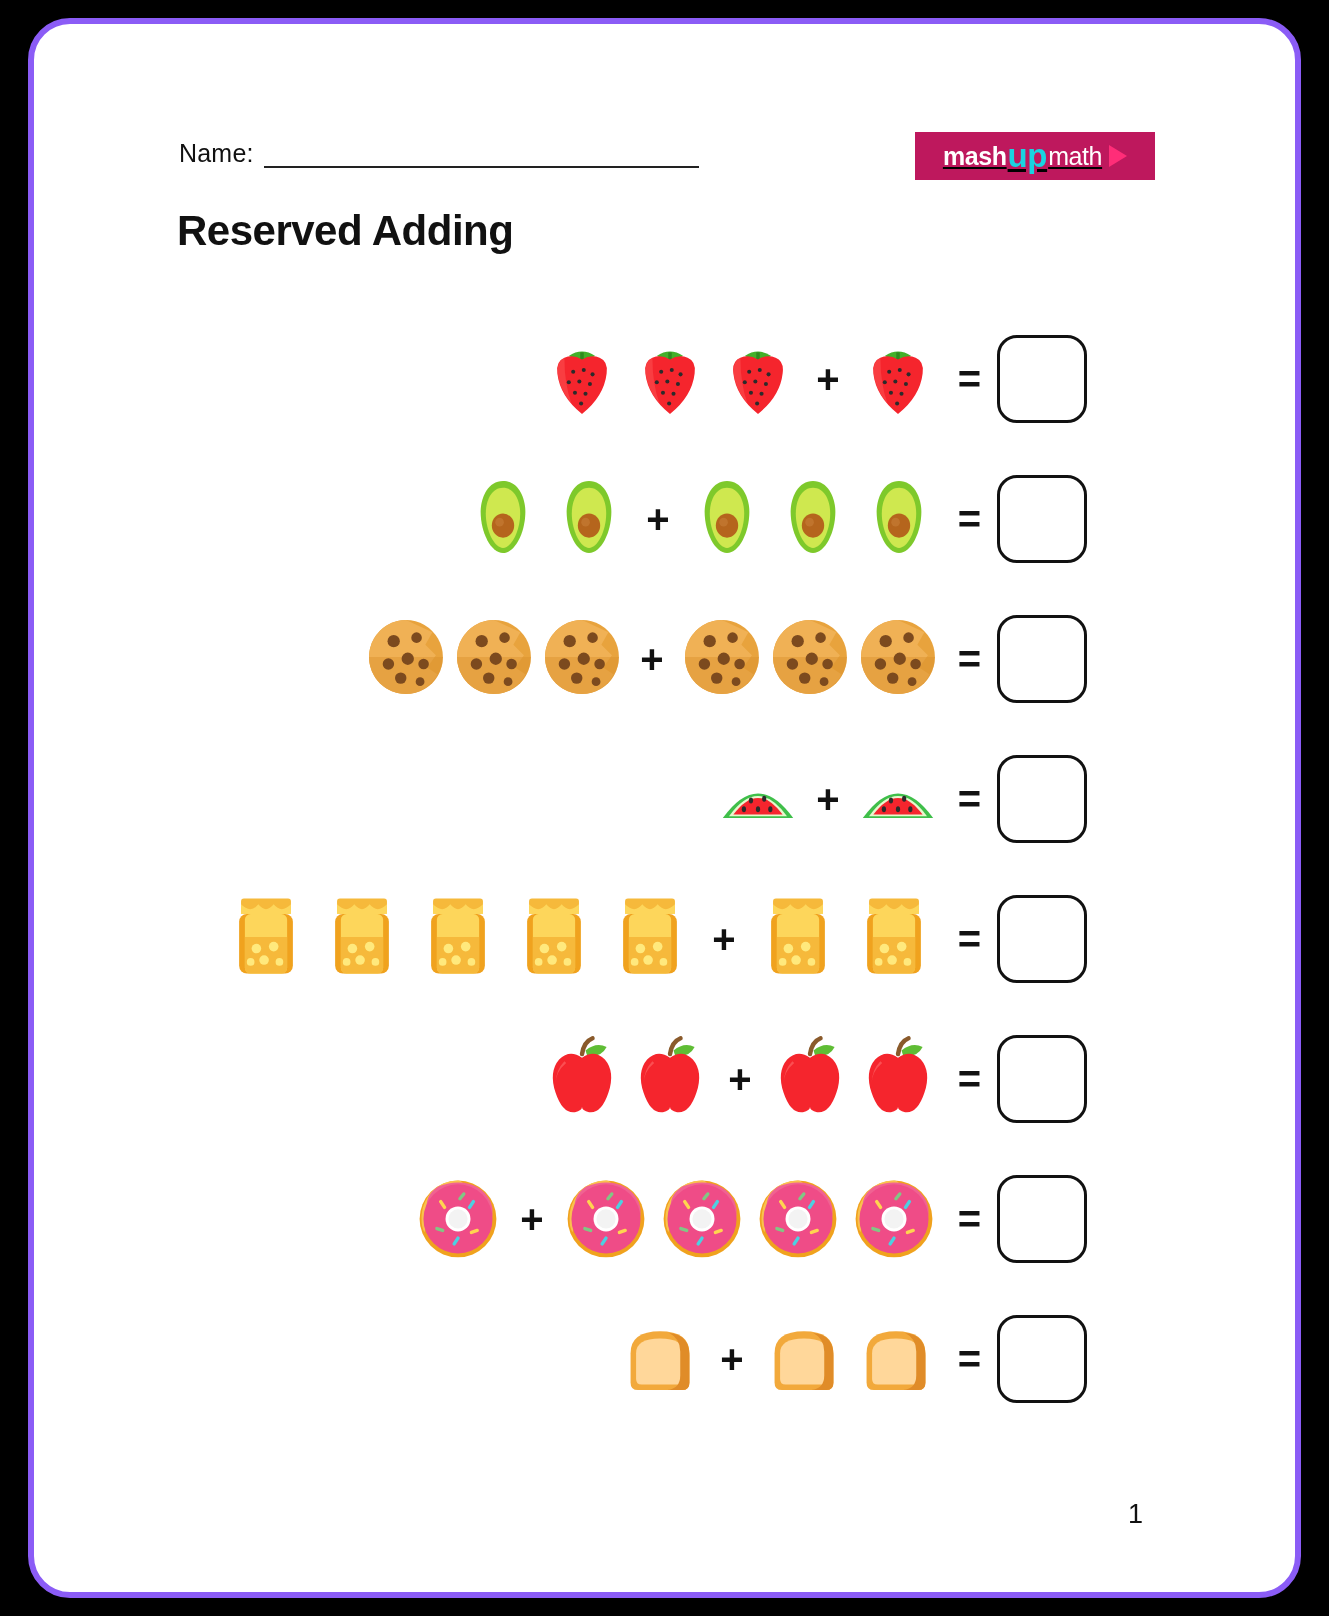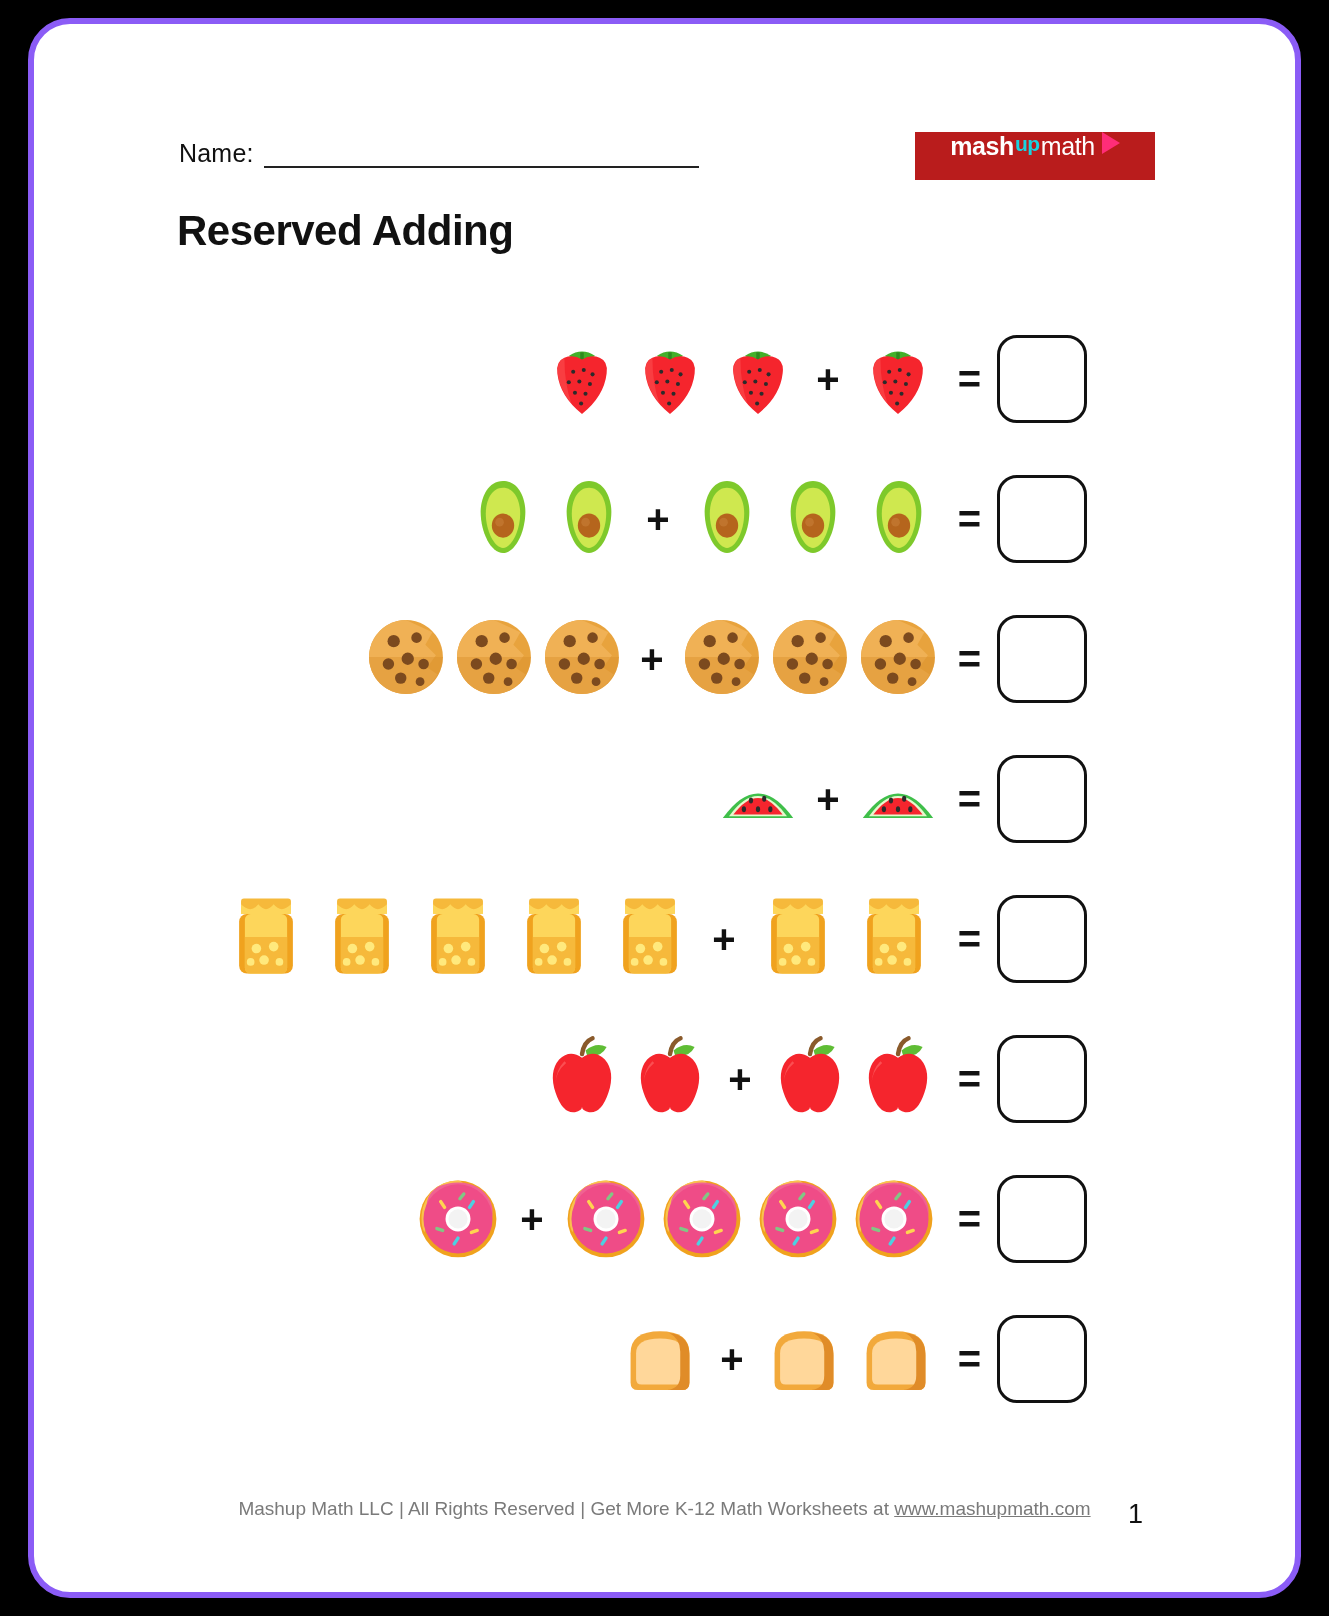--- a/index.html
+++ b/index.html
@@ -51,35 +51,36 @@
     margin-left: 10px;
     height: 26px;
   }
 
   .logo {
     position: absolute;
     right: 140px;
     top: 108px;
     width: 240px;
     height: 48px;
-    background: #b91c1c;
+    background: #be185d;
     display: flex;
-    align-items: flex-start;
+    align-items: center;
     justify-content: center;
     gap: 1px;
+    text-decoration: underline;
   }
   .logo .mash {
     color: #ffffff;
     font-size: 25px;
     font-weight: bold;
     letter-spacing: -0.4px;
   }
   .logo .up {
     color: #19d3e0;
-    font-size: 21px;
+    font-size: 33px;
     font-weight: bold;
     letter-spacing: -0.4px;
   }
   .logo .math {
     color: #ffffff;
     font-size: 25px;
     letter-spacing: -0.4px;
   }
   .logo .tri {
     width: 0; height: 0;
@@ -686,18 +687,15 @@
     <path d="M18 46 Q18 22 50 22 Q82 22 82 46 L82 78 Q82 86 74 86 L26 86 Q18 86 18 78 Z" fill="#f2a93b"></path>
     <path d="M24 46 Q24 30 50 30 Q76 30 76 46 L76 74 Q76 80 70 80 L30 80 Q24 80 24 74 Z" fill="#ffd79a"></path>
     <path d="M60 24 Q82 26 82 48 L82 78 Q82 86 74 86 L58 86 Q72 84 72 70 L72 44 Q72 30 60 24Z" fill="#e08c28"></path>
   </svg></span>
           </div>
           <span class="eq">=</span>
           <div class="answer-box"></div>
         </div>
       </div>
 
-    <div class="footer">
-      <span>Mashup Math LLC | All Rights Reserved | Get More K-12 Math Worksheets at </span><a href="#">www.mashupmath.com</a>
-    </div>
     <div class="pagenum">1</div>
   </div>
 </div>
 
 </body></html>

